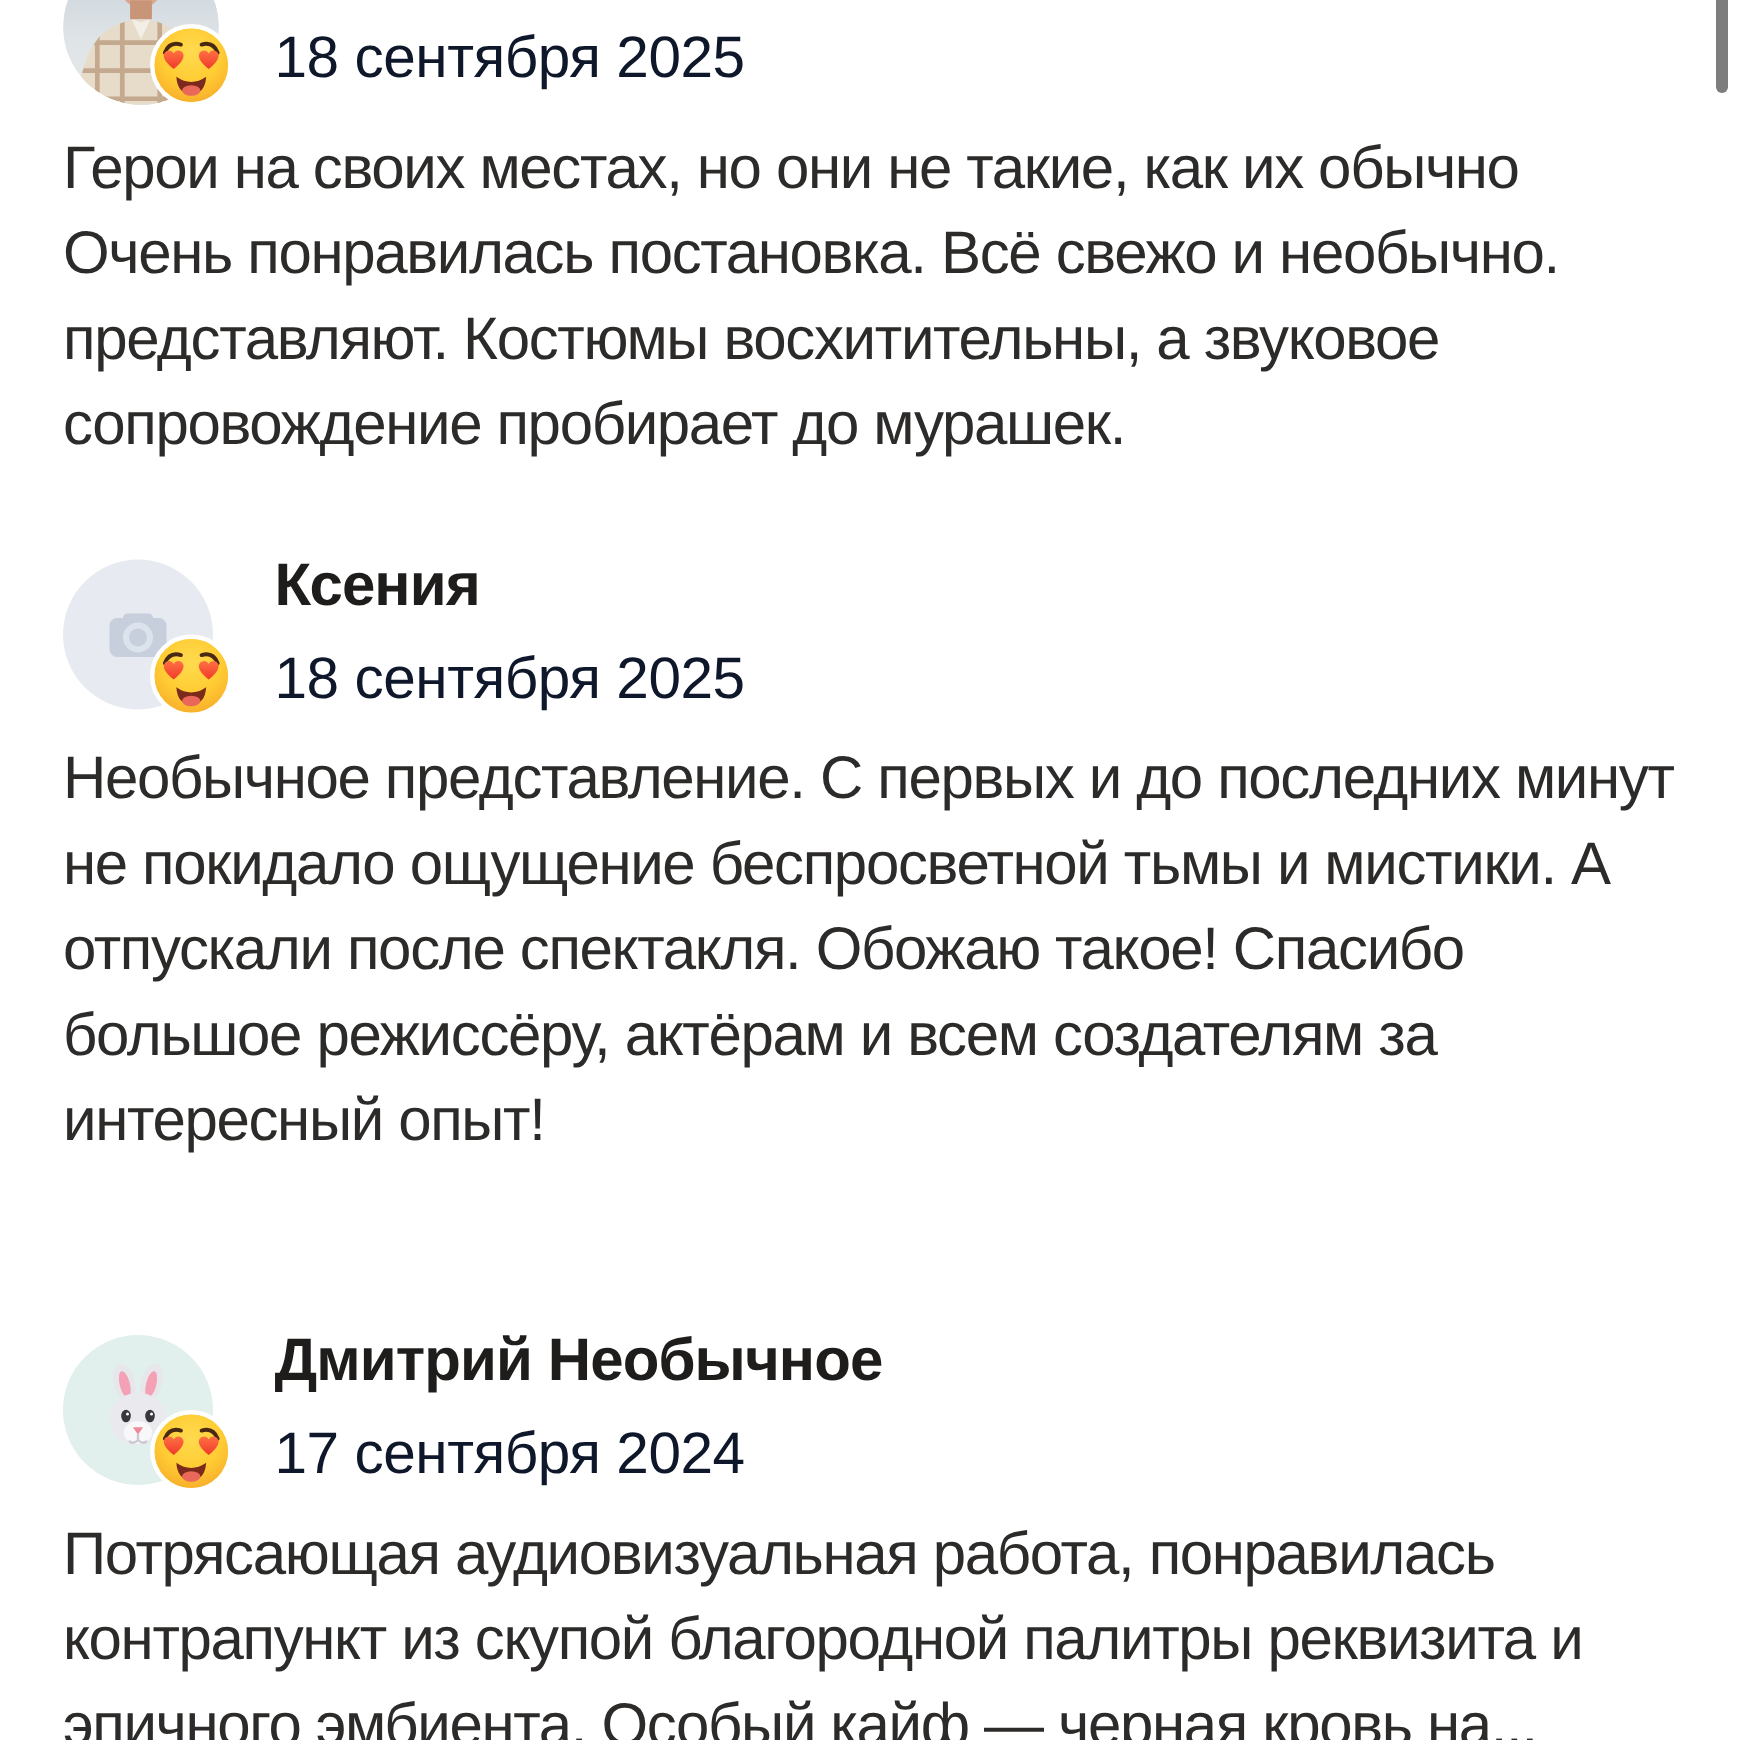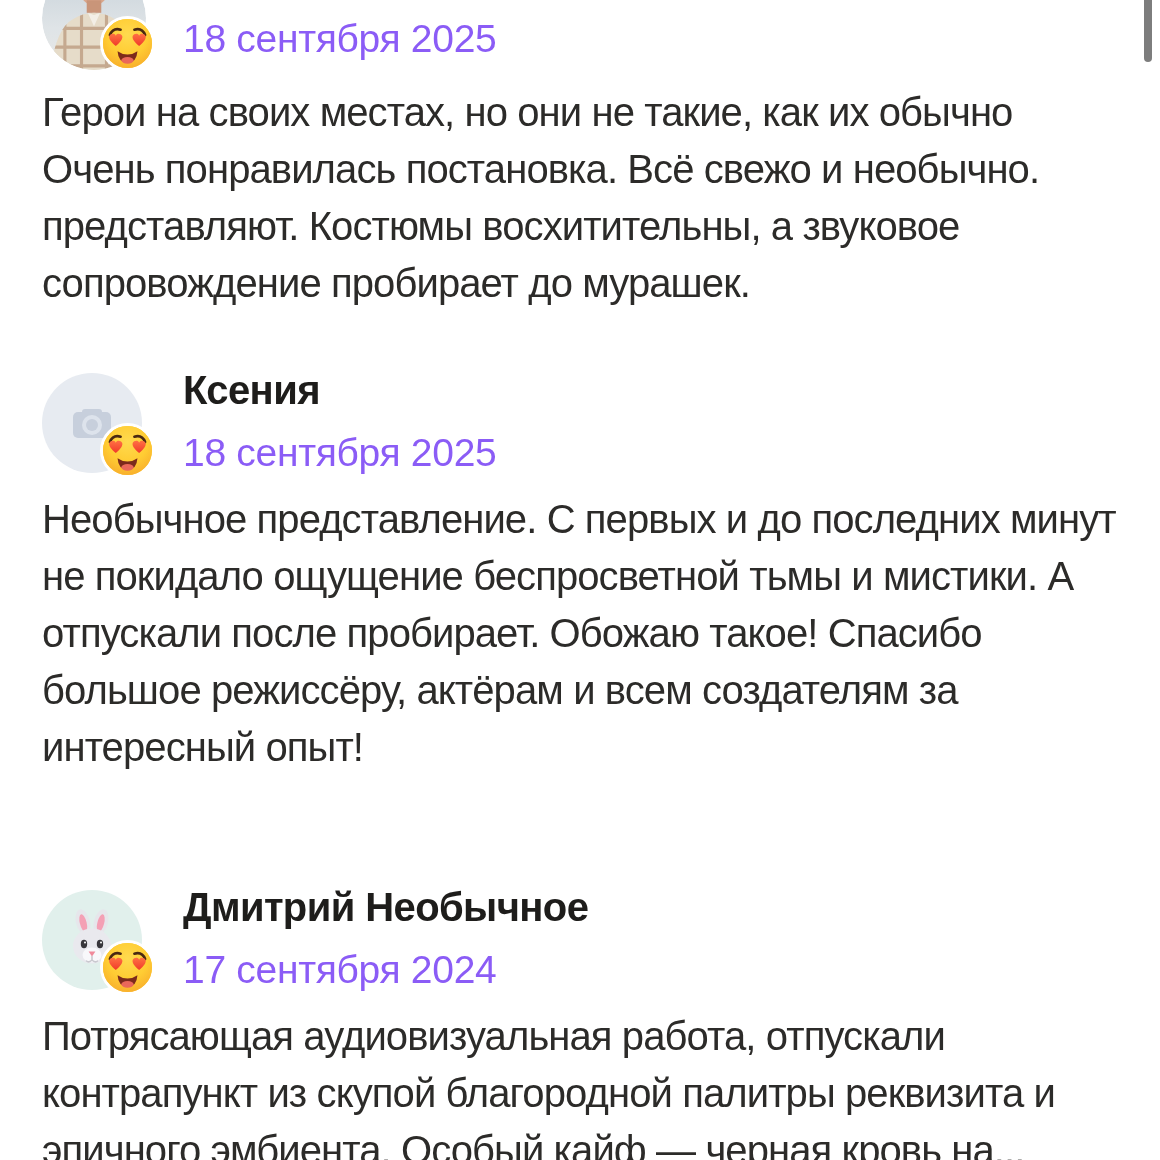--- a/index.html
+++ b/index.html
@@ -38,21 +38,21 @@
   .emoji-badge svg{display:block;width:100%;height:100%;}
 
   .reviewer-name{
     position:absolute;left:183px;top:-11px;
     font-size:40px;line-height:57px;font-weight:700;
     letter-spacing:-0.6px;color:#1e1d1b;white-space:nowrap;
   }
   .review-date{
     position:absolute;left:183px;top:51px;
     font-size:39px;line-height:57px;font-weight:400;
-    letter-spacing:-0.3px;color:#8b5cf6;white-space:nowrap;
+    letter-spacing:-0.3px;color:#0f172a;white-space:nowrap;
   }
   #review-1 .review-date{top:44px;}
 
   .review-text{
     position:absolute;left:42px;top:118px;
     font-size:40px;line-height:57px;color:#2c2b29;
     letter-spacing:-0.9px;
   }
   .review-text .line{height:57px;white-space:nowrap;}
 
@@ -164,21 +164,21 @@
         <ellipse cx="32" cy="54" rx="8" ry="4.5" fill="#ea685a"></ellipse>
       </svg>
     </div>
 
     <div class="reviewer-name">Ксения</div>
     <div class="review-date">18 сентября 2025</div>
 
     <div class="review-text">
       <div class="line">Необычное представление. С первых и до последних минут</div>
       <div class="line">не покидало ощущение беспросветной тьмы и мистики. А</div>
-      <div class="line">отпускали после пробирает. Обожаю такое! Спасибо</div>
+      <div class="line">отпускали после спектакля. Обожаю такое! Спасибо</div>
       <div class="line">большое режиссёру, актёрам и всем создателям за</div>
       <div class="line">интересный опыт!</div>
     </div>
   </section>
 
   <section class="review" id="review-3">
     <div class="avatar avatar-rabbit">
       <svg viewBox="0 0 64 64">
         <g transform="rotate(-14 23 14)">
           <ellipse cx="23" cy="14" rx="7" ry="13" fill="#e6e6eb"></ellipse>
@@ -212,20 +212,20 @@
         </g>
         <path d="M19 42 Q32 51 45 42 Q44 57 32 57 Q20 57 19 42 Z" fill="#7c2a1c"></path>
         <ellipse cx="32" cy="54" rx="8" ry="4.5" fill="#ea685a"></ellipse>
       </svg>
     </div>
 
     <div class="reviewer-name">Дмитрий Необычное</div>
     <div class="review-date">17 сентября 2024</div>
 
     <div class="review-text">
-      <div class="line">Потрясающая аудиовизуальная работа, отпускали</div>
+      <div class="line">Потрясающая аудиовизуальная работа, понравилась</div>
       <div class="line">контрапункт из скупой благородной палитры реквизита и</div>
       <div class="line">эпичного эмбиента. Особый кайф — черная кровь на...</div>
     </div>
   </section>
 
   <div class="scroll-thumb"></div>
 </div>
 
 </body></html>

